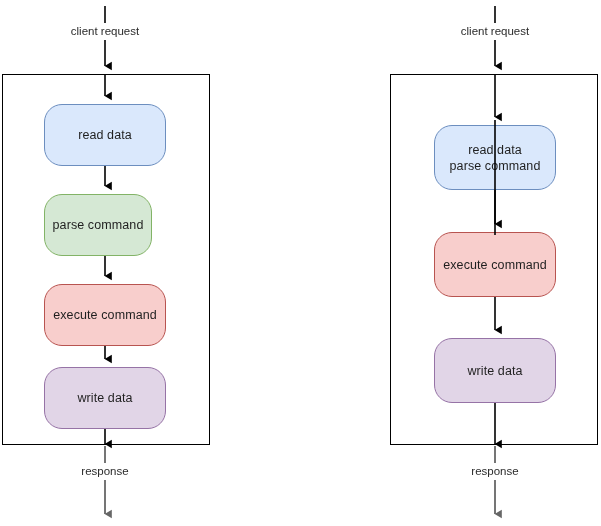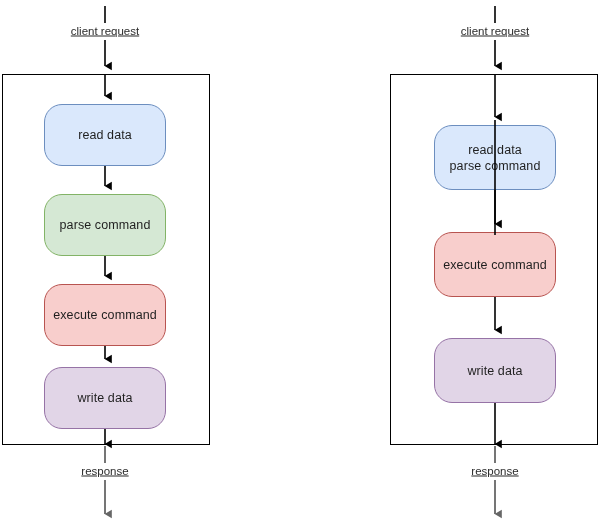--- a/index.html
+++ b/index.html
@@ -53,21 +53,20 @@
   .edge-label {
     position: absolute;
     font-size: 11.5px;
     line-height: 13px;
     color: #2b2b2b;
     background: #ffffff;
     padding: 0 3px;
     white-space: nowrap;
     transform: translate(-50%, -50%);
     z-index: 3;
-    text-decoration: underline;
   }
   .wire-over {
     position: absolute;
     z-index: 4;
     pointer-events: none;
   }
 </style>
 </head>
 <body>
 
@@ -120,21 +119,21 @@
       <line x1="495" y1="480" x2="495" y2="514" stroke="#666666" stroke-width="1.8" marker-end="url(#ah-gray)"></line>
     </g>
   </svg>
 
   <div class="panel" style="left:2px; top:74px; width:208px; height:371px;"></div>
   <div class="panel" style="left:390px; top:74px; width:208px; height:371px;"></div>
 
   <div class="node" style="left:44px; top:104px; width:122px; height:62px;
               background:#dae8fc; border:1.4px solid #6c8ebf;">read data</div>
 
-  <div class="node" style="left:44px; top:194px; width:122px; height:62px;
+  <div class="node" style="left:44px; top:194px; width:108px; height:62px;
               background:#d5e8d4; border:1.4px solid #82b366;">parse command</div>
 
   <div class="node" style="left:44px; top:284px; width:122px; height:62px;
               background:#f8cecc; border:1.4px solid #b85450;">execute command</div>
 
   <div class="node" style="left:44px; top:367px; width:122px; height:62px;
               background:#e1d5e7; border:1.4px solid #9673a6;">write data</div>
 
   <div class="node" style="left:434px; top:125px; width:122px; height:65px;
               background:#dae8fc; border:1.4px solid #6c8ebf;">read data

